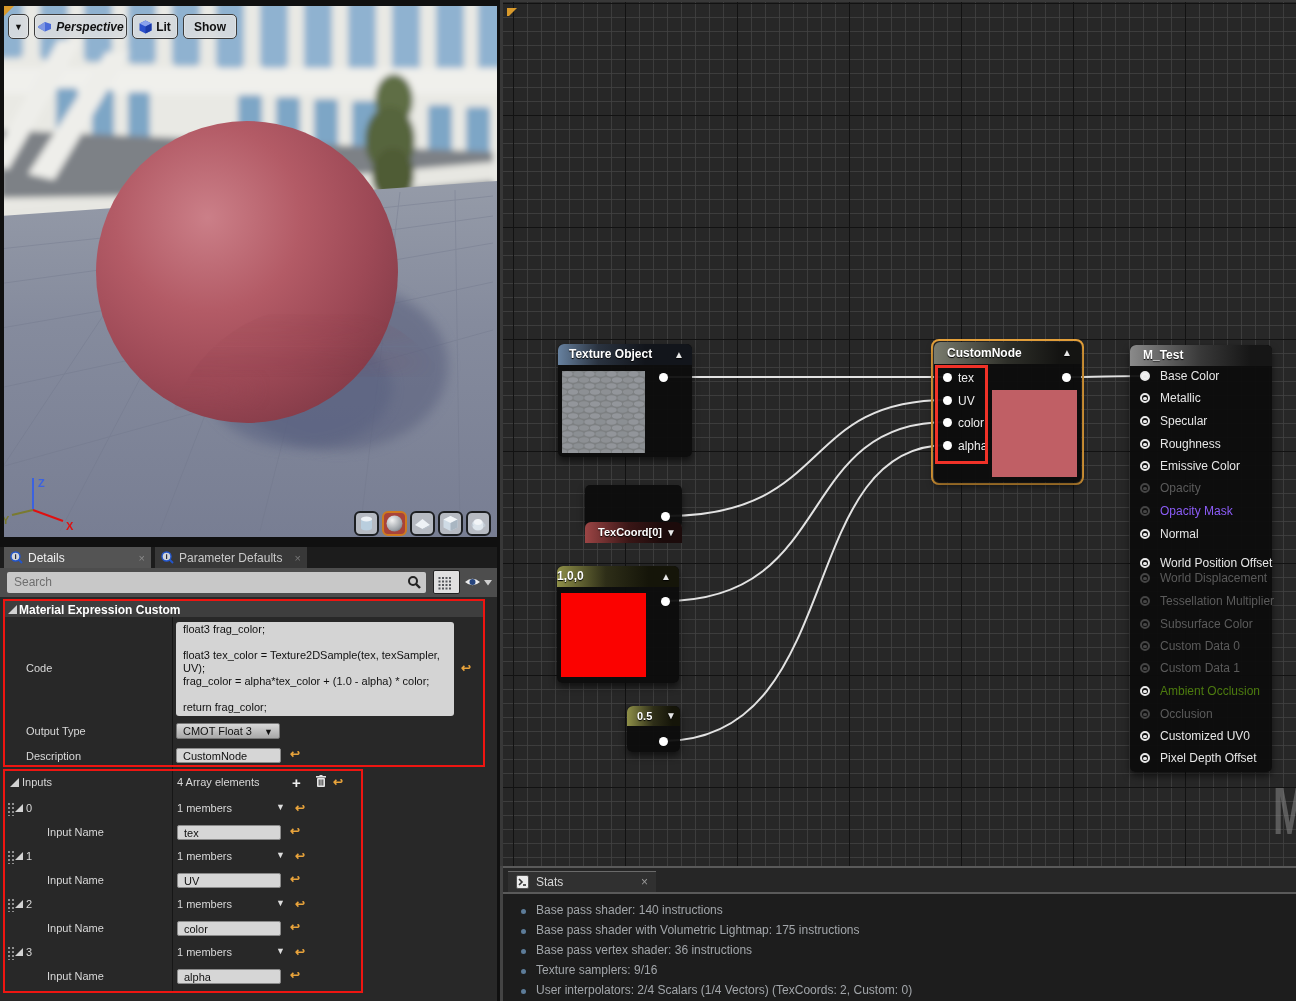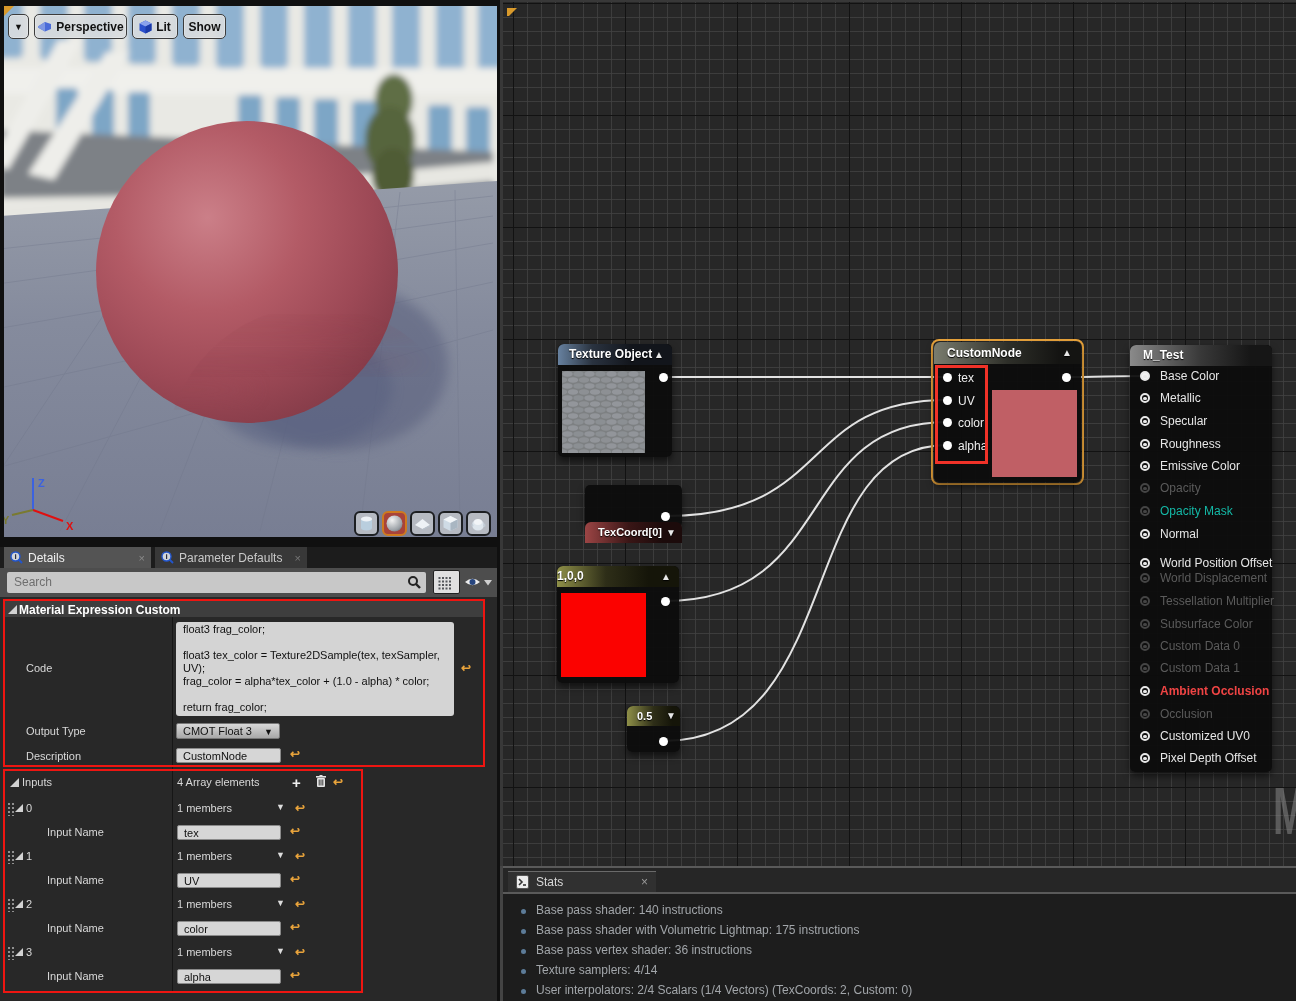--- a/index.html
+++ b/index.html
@@ -155,30 +155,30 @@
         <line x1="33" y1="510" x2="12" y2="515" stroke="#7a7a30"></line>
       </g>
       <text x="38" y="487" fill="#3b62e0" font-size="11" font-weight="bold">Z</text>
       <text x="66" y="530" fill="#e01010" font-size="11" font-weight="bold">X</text>
       <text x="2" y="524" fill="#7a7a30" font-size="11" font-weight="bold">Y</text>
     </svg>
 
     <div class="vbtn" style="left:4px; width:21px;">
         <span style="font-size:9px;">▼</span>
       </div>
-    <div class="vbtn" style="left:30px; width:93px;"><svg width="15" height="11" viewBox="0 0 15 11" style="margin-right:4px;">
+    <div class="vbtn" style="left:30px; width:93px;font-style:italic;"><svg width="15" height="11" viewBox="0 0 15 11" style="margin-right:4px;">
           <path d="M1,5.5 L8,1 L14,3 L14,8 L8,10.5 L1,6.5 Z" fill="#4a6bd8"></path>
           <path d="M1,5.5 L8,1 L8,10.5 L1,6.5 Z" fill="#7e97e2"></path>
         </svg>Perspective</div>
     <div class="vbtn" style="left:128px; width:46px;"><svg width="13" height="14" viewBox="0 0 13 14" style="margin-right:4px;">
           <polygon points="6.5,0.5 12.5,3.5 12.5,10.5 6.5,13.5 0.5,10.5 0.5,3.5" fill="#2b50cc"></polygon>
           <polygon points="6.5,0.5 12.5,3.5 6.5,6.5 0.5,3.5" fill="#8aa2ec"></polygon>
           <polygon points="6.5,6.5 12.5,3.5 12.5,10.5 6.5,13.5" fill="#1b3aa8"></polygon>
         </svg>Lit</div>
-    <div class="vbtn" style="left:179px; width:43px;">Show</div>
+    <div class="vbtn" style="left:179px; width:54px;">Show</div>
 
     <div class="sbtn" style="left:350px; top:505px;">
         <svg width="15" height="16" viewBox="0 0 15 16">
           <path d="M2,3 L2,12 A5.5,2.5 0 0 0 13,12 L13,3" fill="#b9cede"></path>
           <ellipse cx="7.5" cy="3" rx="5.5" ry="2.5" fill="#eef2f6"></ellipse>
         </svg>
       </div>
     <div class="sbtn" style="left:378px; top:505px; border-color:#cf7a1e; background:#a8433a;">
         <svg width="17" height="17" viewBox="0 0 17 17">
           <defs>
@@ -373,21 +373,21 @@
         <path d="M564,375 C 590,375 615,374 641,374"></path>
       </g>
     </svg>
 
     <div style="position:absolute;left:770px;top:776px;font-size:66px;line-height:66px;font-weight:bold;color:#8f8f8f;opacity:0.5;transform:scaleX(0.6);transform-origin:left top;">M</div>
 
     <svg width="14" height="14" style="position:absolute;left:0;top:0;">
         <polygon points="4,6 14,6 4,16" fill="#d99a2b"></polygon>
       </svg>
 
-    <div class="node" style="left:55px;top:342px;width:114px;height:113px;">
+    <div class="node" style="left:55px;top:342px;width:134px;height:113px;">
       <div class="nhead" style="background:linear-gradient(to right,#67819f,#2a3340 30%,#12151b 65%);padding-left:11px;">Texture Object<span style="position:absolute;right:8px;top:0;color:#e8e8e8;font-size:10px;">▲</span></div>
       <svg width="83" height="82" style="position:absolute;left:4px;top:27px;">
         <defs>
             <pattern id="cob" width="22" height="12" patternUnits="userSpaceOnUse">
           <rect width="22" height="12" fill="#7d8082"></rect>
           <ellipse cx="5.5" cy="3" rx="5.2" ry="2.7" fill="#92959a"></ellipse>
           <ellipse cx="16.5" cy="3" rx="5.2" ry="2.7" fill="#8b8f93"></ellipse>
           <ellipse cx="0" cy="9" rx="5.2" ry="2.7" fill="#8d9094"></ellipse>
           <ellipse cx="11" cy="9" rx="5.2" ry="2.7" fill="#93969b"></ellipse>
           <ellipse cx="22" cy="9" rx="5.2" ry="2.7" fill="#8d9094"></ellipse>
@@ -451,21 +451,21 @@
       <div class="mrow" style="left:10px;top:110px;">
           <span class="mpin"></span>
           <span style="color:#e6e6e6;">Emissive Color</span>
         </div>
       <div class="mrow" style="left:10px;top:132px;">
           <span class="mpin moff"></span>
           <span style="color:#5b5b5b;">Opacity</span>
         </div>
       <div class="mrow" style="left:10px;top:155px;">
           <span class="mpin moff"></span>
-          <span style="color:#14b8a6;text-align:center;">Opacity Mask</span>
+          <span style="color:#8b5cf6;text-align:center;">Opacity Mask</span>
         </div>
       <div class="mrow" style="left:10px;top:178px;">
           <span class="mpin"></span>
           <span style="color:#e6e6e6;">Normal</span>
         </div>
       <div class="mrow" style="left:10px;top:200px;margin-top:7px;">
           <span class="mpin"></span>
           <span style="color:#e6e6e6;">World Position Offset</span>
         </div>
       <div class="mrow" style="left:10px;top:222px;">
@@ -483,21 +483,21 @@
       <div class="mrow" style="left:10px;top:290px;text-align:center;">
           <span class="mpin moff"></span>
           <span style="color:#5b5b5b;">Custom Data 0</span>
         </div>
       <div class="mrow" style="left:10px;top:312px;justify-content:space-between;">
           <span class="mpin moff"></span>
           <span style="color:#5b5b5b;">Custom Data 1</span>
         </div>
       <div class="mrow" style="left:10px;top:335px;">
           <span class="mpin"></span>
-          <span style="color:#ef4444;font-weight:bold;">Ambient Occlusion</span>
+          <span style="color:#4d7c0f;">Ambient Occlusion</span>
         </div>
       <div class="mrow" style="left:10px;top:358px;">
           <span class="mpin moff"></span>
           <span style="color:#5b5b5b;">Occlusion</span>
         </div>
       <div class="mrow" style="left:10px;top:380px;">
           <span class="mpin"></span>
           <span style="color:#e6e6e6;">Customized UV0</span>
         </div>
       <div class="mrow" style="left:10px;top:402px;">
@@ -518,17 +518,17 @@
       <svg width="13" height="14" viewBox="0 0 13 14" style="margin-right:7px;">
           <rect x="0.5" y="0.5" width="12" height="13" rx="1.5" fill="#ececec" stroke="#555"></rect>
           <path d="M3,4 l3,3 l-3,3" fill="none" stroke="#333" stroke-width="1.6"></path>
           <line x1="7" y1="10" x2="10" y2="10" stroke="#333" stroke-width="1.6"></line>
         </svg>Stats
       <span style="margin-left:auto;color:#9a9a9a;">×</span></div>
     <div style="position:absolute;left:0;top:26px;width:793px;height:2px;background:#5a5a5a;"></div>
     <div class="stat" style="top:37px;">Base pass shader: 140 instructions</div>
     <div class="stat" style="top:57px;">Base pass shader with Volumetric Lightmap: 175 instructions</div>
     <div class="stat" style="top:77px;">Base pass vertex shader: 36 instructions</div>
-    <div class="stat" style="top:97px;">Texture samplers: 4/14</div>
+    <div class="stat" style="top:97px;">Texture samplers: 9/16</div>
     <div class="stat" style="top:117px;">User interpolators: 2/4 Scalars (1/4 Vectors) (TexCoords: 2, Custom: 0)</div>
   </div>
 
 </div>
 
 </body></html>

